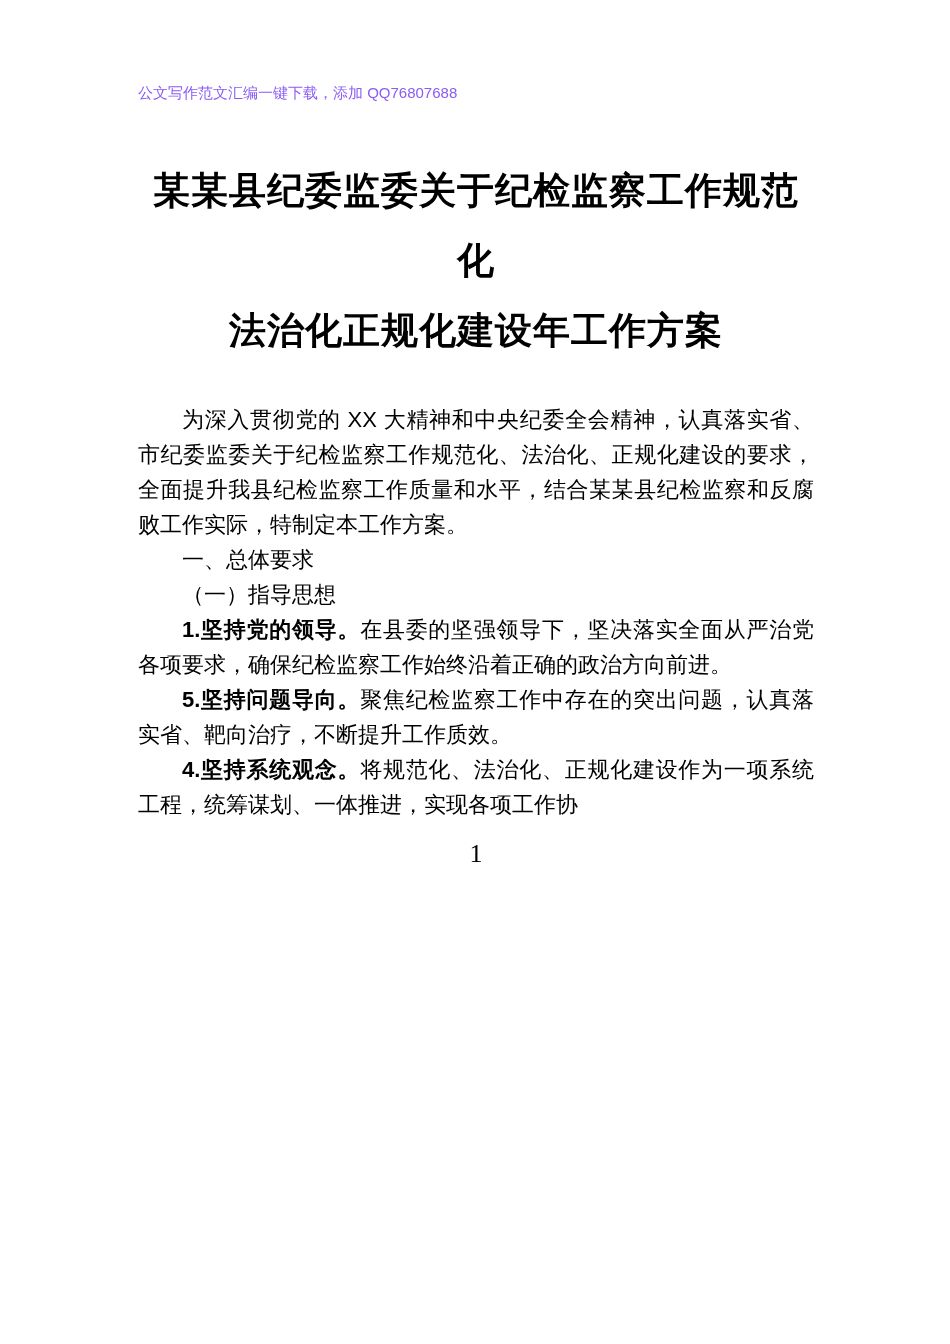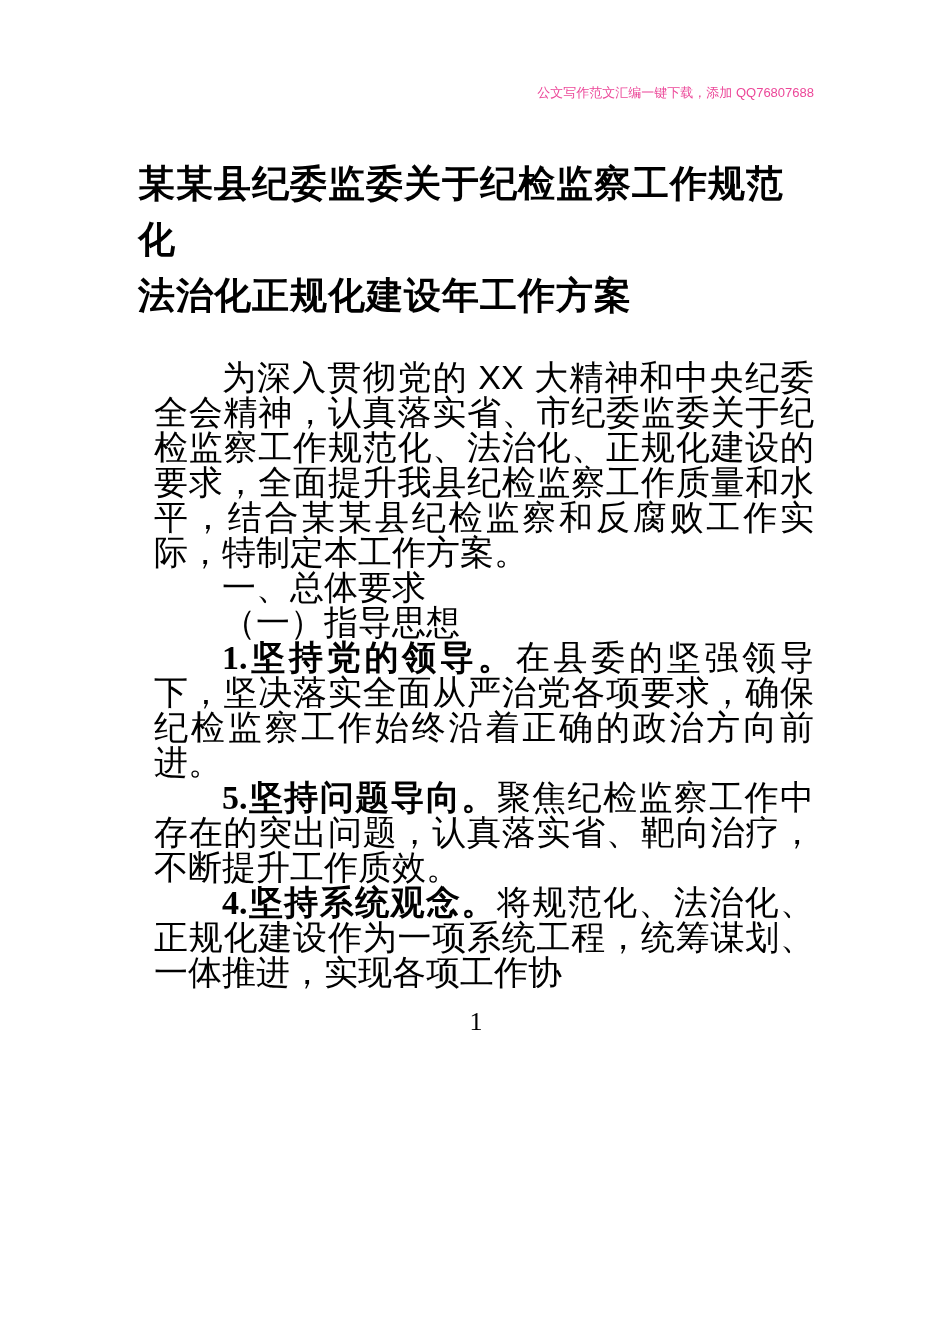--- a/index.html
+++ b/index.html
@@ -13,49 +13,47 @@
     height: 1344px;
     margin: 0 auto;
     background: #ffffff;
     color: #000000;
     box-sizing: border-box;
     padding: 78px 136px 0 138px;
     font-family: "Liberation Sans", "DejaVu Sans", sans-serif;
     overflow: hidden;
   }
   .notice {
-    text-align: right;
-    color: #ec4899;
-    font-size: 13px;
+    text-align: left;
+    color: #8b5cf6;
+    font-size: 15px;
     line-height: 30px;
     white-space: nowrap;
   }
   .doc-title {
     margin-top: 48px;
     font-size: 37px;
     font-weight: 700;
-    line-height: 56px;
-    text-align: left;
+    line-height: 70px;
+    text-align: center;
     letter-spacing: 1px;
   }
   .doc-body {
     margin-top: 36px;
-    font-size: 34px;
+    font-size: 22px;
     line-height: 35px;
     text-align: justify;
-    margin-left: 16px;
   }
   .doc-body p {
     margin: 0;
     padding: 0;
     text-indent: 2em;
   }
   .lead {
     font-weight: 700;
-    font-family: Liberation Serif, serif;
   }
   .page-footer {
     margin-top: 14px;
     text-align: center;
     font-family: "Liberation Serif", "DejaVu Serif", serif;
     font-size: 26px;
     line-height: 35px;
   }
 </style>
 </head>

